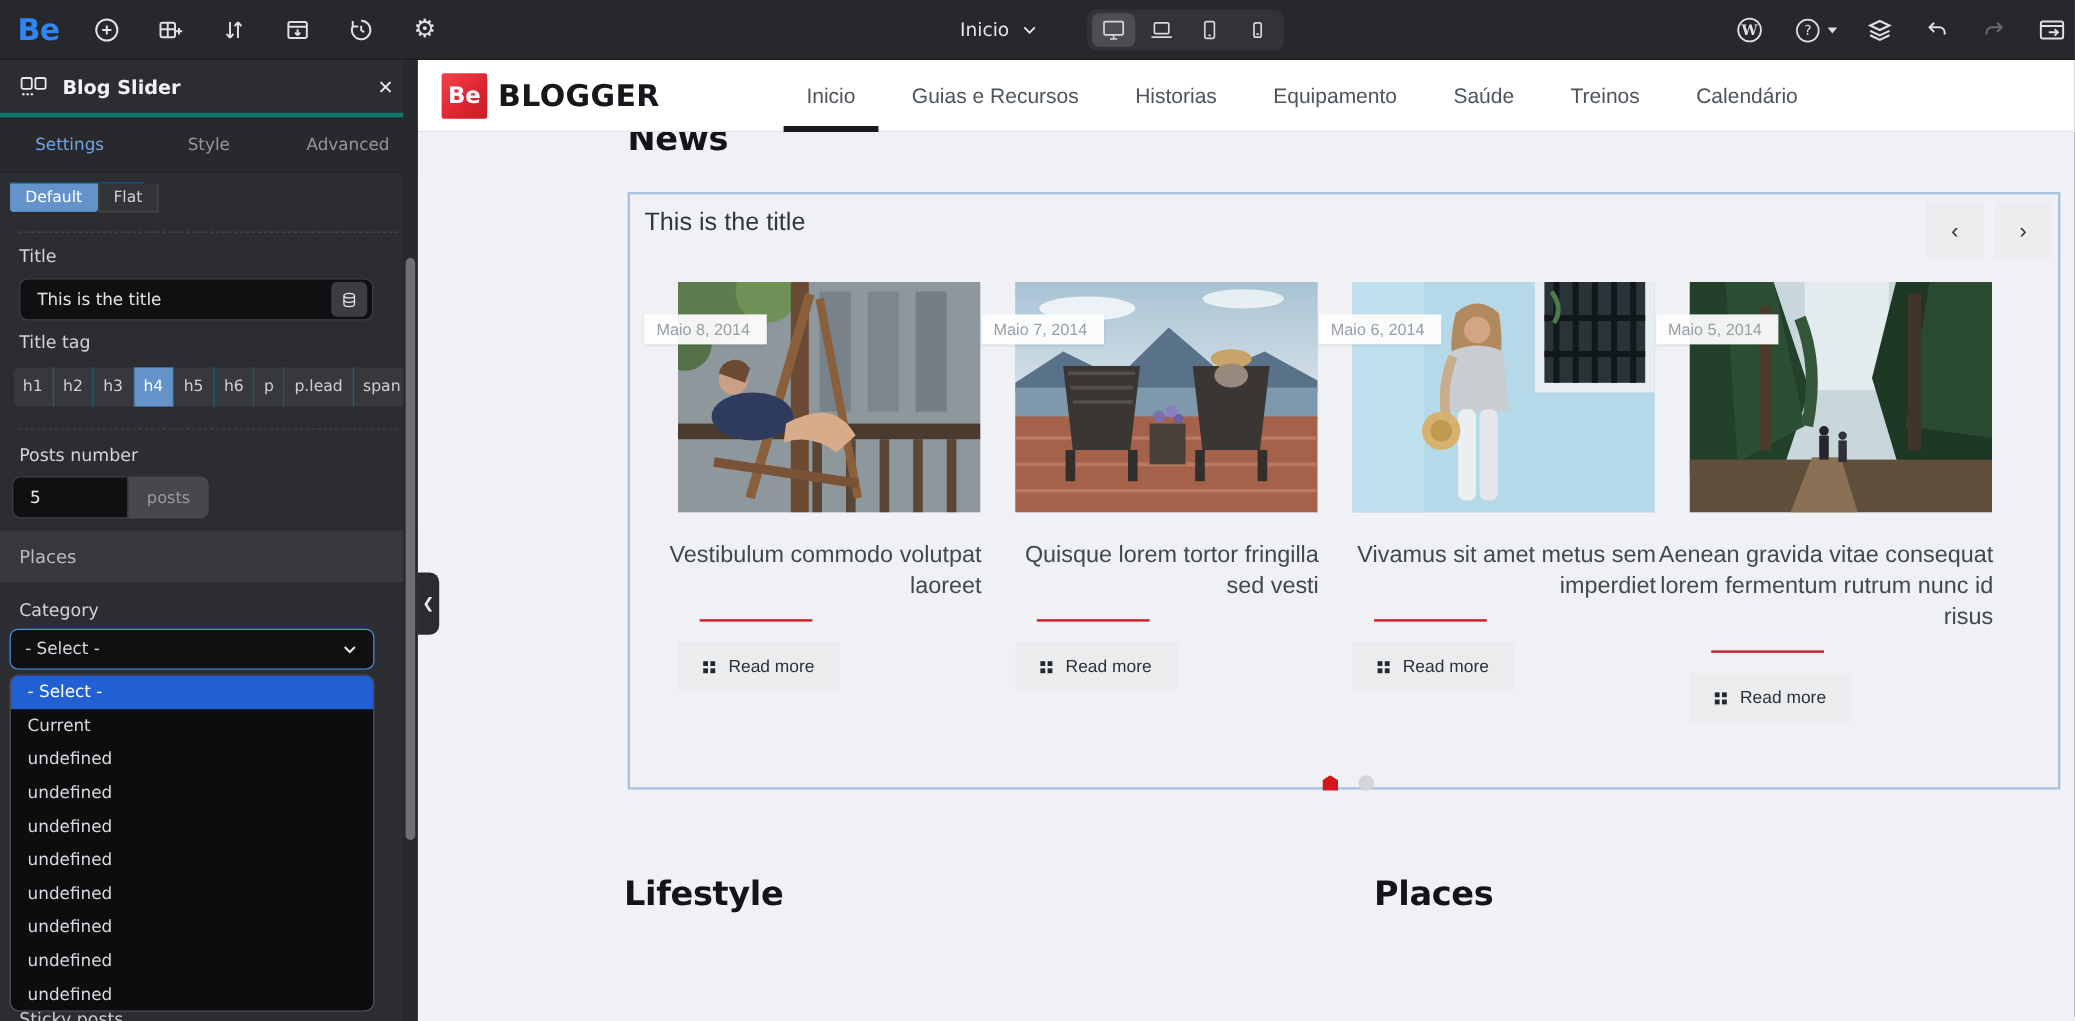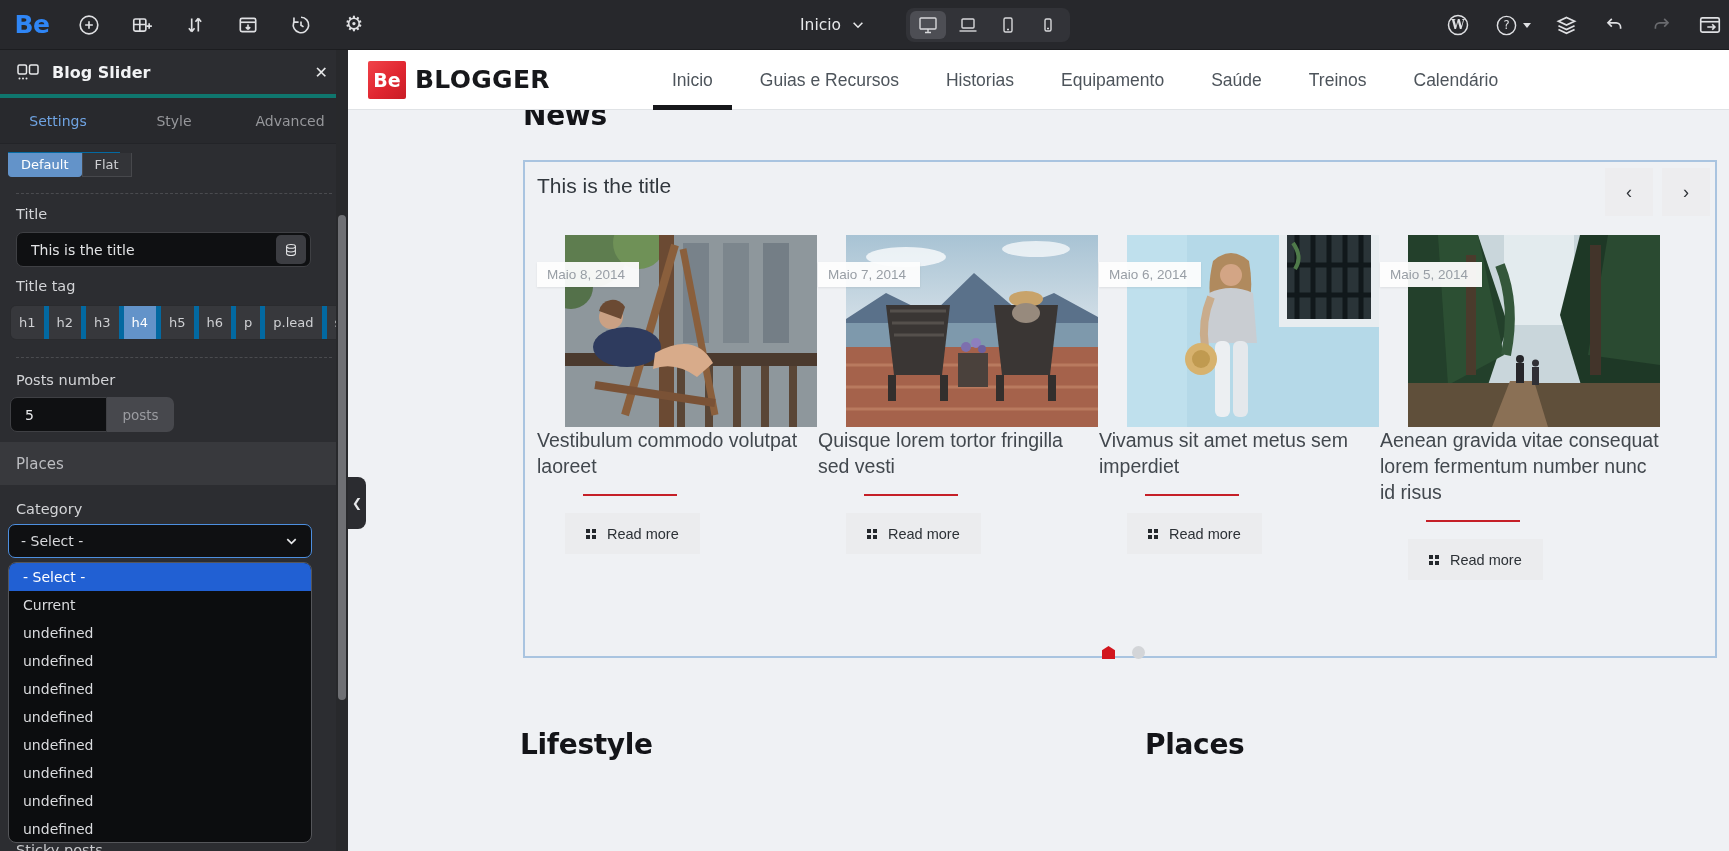--- a/index.html
+++ b/index.html
@@ -42,21 +42,21 @@
   .seg-btn.active { background:#6393c9; color:#fff; border-color:#6393c9; border-radius:0 0 4px 4px; }
 
   .dash { position:absolute; left:16px; width:316px; border-top:1px dashed #4a4b4f; }
   .f-label { position:absolute; left:16px; color:#d3d4d7; font-size:14.5px; font-weight:500; }
 
   .text-input { position:absolute; left:16px; width:295px; height:35px; background:#0f1012; border:1px solid #3f4044; border-radius:7px; color:#e2e3e5; font-size:14px; padding:0 40px 0 14px; font-family:"DejaVu Sans", sans-serif; }
   .db-btn { position:absolute; left:276px; width:30px; height:29px; background:#3c3d42; border-radius:5px; display:flex; align-items:center; justify-content:center; cursor:pointer; }
   .db-btn svg { stroke:#e6e7e9; fill:none; stroke-width:1.3; }
 
   .tag-row { position:absolute; left:10px; top:255px; display:flex; height:35px; border:1px solid #2a2b2e; border-radius:6px; overflow:hidden; }
-  .tag-btn { height:100%; display:flex; align-items:center; justify-content:center; background:#37383c; color:#cfd0d3; font-size:13px; border-right:5px solid #0369a1; padding:0 8px; cursor:pointer; }
+  .tag-btn { height:100%; display:flex; align-items:center; justify-content:center; background:#37383c; color:#cfd0d3; font-size:13px; border-right:1px solid #0369a1; padding:0 8px; cursor:pointer; }
   .tag-btn:last-child { border-right:none; }
   .tag-btn.active { background:#6393c9; color:#fff; }
 
   .posts-wrap { position:absolute; left:10px; top:347px; display:flex; height:35px; }
   .posts-input { width:97px; height:35px; background:#0f1012; border:1px solid #3f4044; border-radius:7px 0 0 7px; color:#e8e9eb; font-size:14px; padding:0 14px; font-family:"DejaVu Sans", sans-serif; }
   .posts-suffix { width:67px; background:#47484d; color:#9b9ca1; font-size:13.5px; display:flex; align-items:center; justify-content:center; border-radius:0 7px 7px 0; }
 
   .options-bar { position:absolute; left:0; top:392px; width:348px; height:43px; background:#38393d; display:flex; align-items:center; padding:0 16px; color:#bcbdc1; font-size:15px; }
 
   .select-box { position:absolute; left:8px; top:474px; width:304px; height:34px; background:#0f1012; border:1.5px solid #4d8fe0; border-radius:7px; display:flex; align-items:center; padding:0 12px; color:#d8d9dc; font-size:14px; cursor:pointer; }
@@ -89,21 +89,21 @@
 
   .slider-box { position:absolute; left:175px; top:110px; width:1194px; height:498px; border:2px solid #a9c4e0; }
   .slider-title { position:absolute; left:12px; top:12px; font-size:21px; color:#31373d; }
   .arrow-btn { position:absolute; top:6px; width:48px; height:48px; background:#ededef; display:flex; align-items:center; justify-content:center; color:#2f3338; font-size:18px; cursor:pointer; }
   .arrow-prev { right:62px; } .arrow-next { right:5px; }
 
   .cards { position:absolute; left:12px; top:73px; display:flex; }
   .card { width:281px; }
   .card-media { position:relative; margin-left:28px; width:252px; height:192px; background:#ccc; }
   .ribbon { position:absolute; left:-28px; top:27px; background:rgba(253,253,253,0.95); padding:5px 14px 5px 10px; font-size:13.5px; color:#989ea5; box-shadow:0 1px 2px rgba(0,0,0,0.08); }
-  .card-title { font-size:19.5px; line-height:26px; color:#42484e; }
+  .card-title { margin-top:22px; font-size:19.5px; line-height:26px; color:#42484e;text-align:right; }
   .hr-red { width:94px; height:2px; background:#c51f27; margin:15px 0 0 46px; }
   .read-btn { margin:17px 0 0 28px; height:41px; padding:0 21px; display:inline-flex; align-items:center; gap:11px; background:#ebecee; color:#2c3136; font-size:14.5px; font-weight:500; cursor:pointer; }
   .grid-glyph { display:grid; grid-template-columns:4px 4px; grid-template-rows:4px 4px; gap:2px; }
   .grid-glyph i { background:#24282c; }
 
   .dots { position:absolute; left:577px; top:484px; display:flex; gap:17px; align-items:center; }
   .dot { width:13px; height:13px; border-radius:50%; background:#d3d5d8; cursor:pointer; }
   .dot.active { background:#d2161e; border-radius:0; clip-path:polygon(50% 0, 100% 32%, 100% 100%, 0 100%, 0 32%); }
 </style>
 </head>
@@ -465,21 +465,21 @@
               <rect x="182" y="10" width="11" height="130" fill="#42342a"></rect>
    <path d="M92 30 q16 40 6 90" stroke="#34573b" stroke-width="10" fill="none"></path>
    <rect y="148" width="252" height="44" fill="#5f4f3a"></rect>
    <path d="M84 192 L140 192 L126 146 L102 146 Z" fill="#8a7055"></path>
    <rect x="108" y="128" width="8" height="20" fill="#26262a"></rect>
               <circle cx="112" cy="124" r="4" fill="#26262a"></circle>
    <rect x="124" y="132" width="7" height="18" fill="#303036"></rect>
               <circle cx="127.5" cy="128" r="3.5" fill="#303036"></circle>
  </svg>
             <div class="ribbon">Maio 5, 2014</div>
-          </div><div class="card-title">Aenean gravida vitae consequat lorem fermentum number nunc id risus</div><div class="hr-red"></div><div class="read-btn">
+          </div><div class="card-title">Aenean gravida vitae consequat lorem fermentum rutrum nunc id risus</div><div class="hr-red"></div><div class="read-btn">
             <span class="grid-glyph">
               <i></i>
               <i></i>
               <i></i>
               <i></i>
             </span>
             <span>Read more</span>
           </div></article>
       </div>
     <div class="dots">

